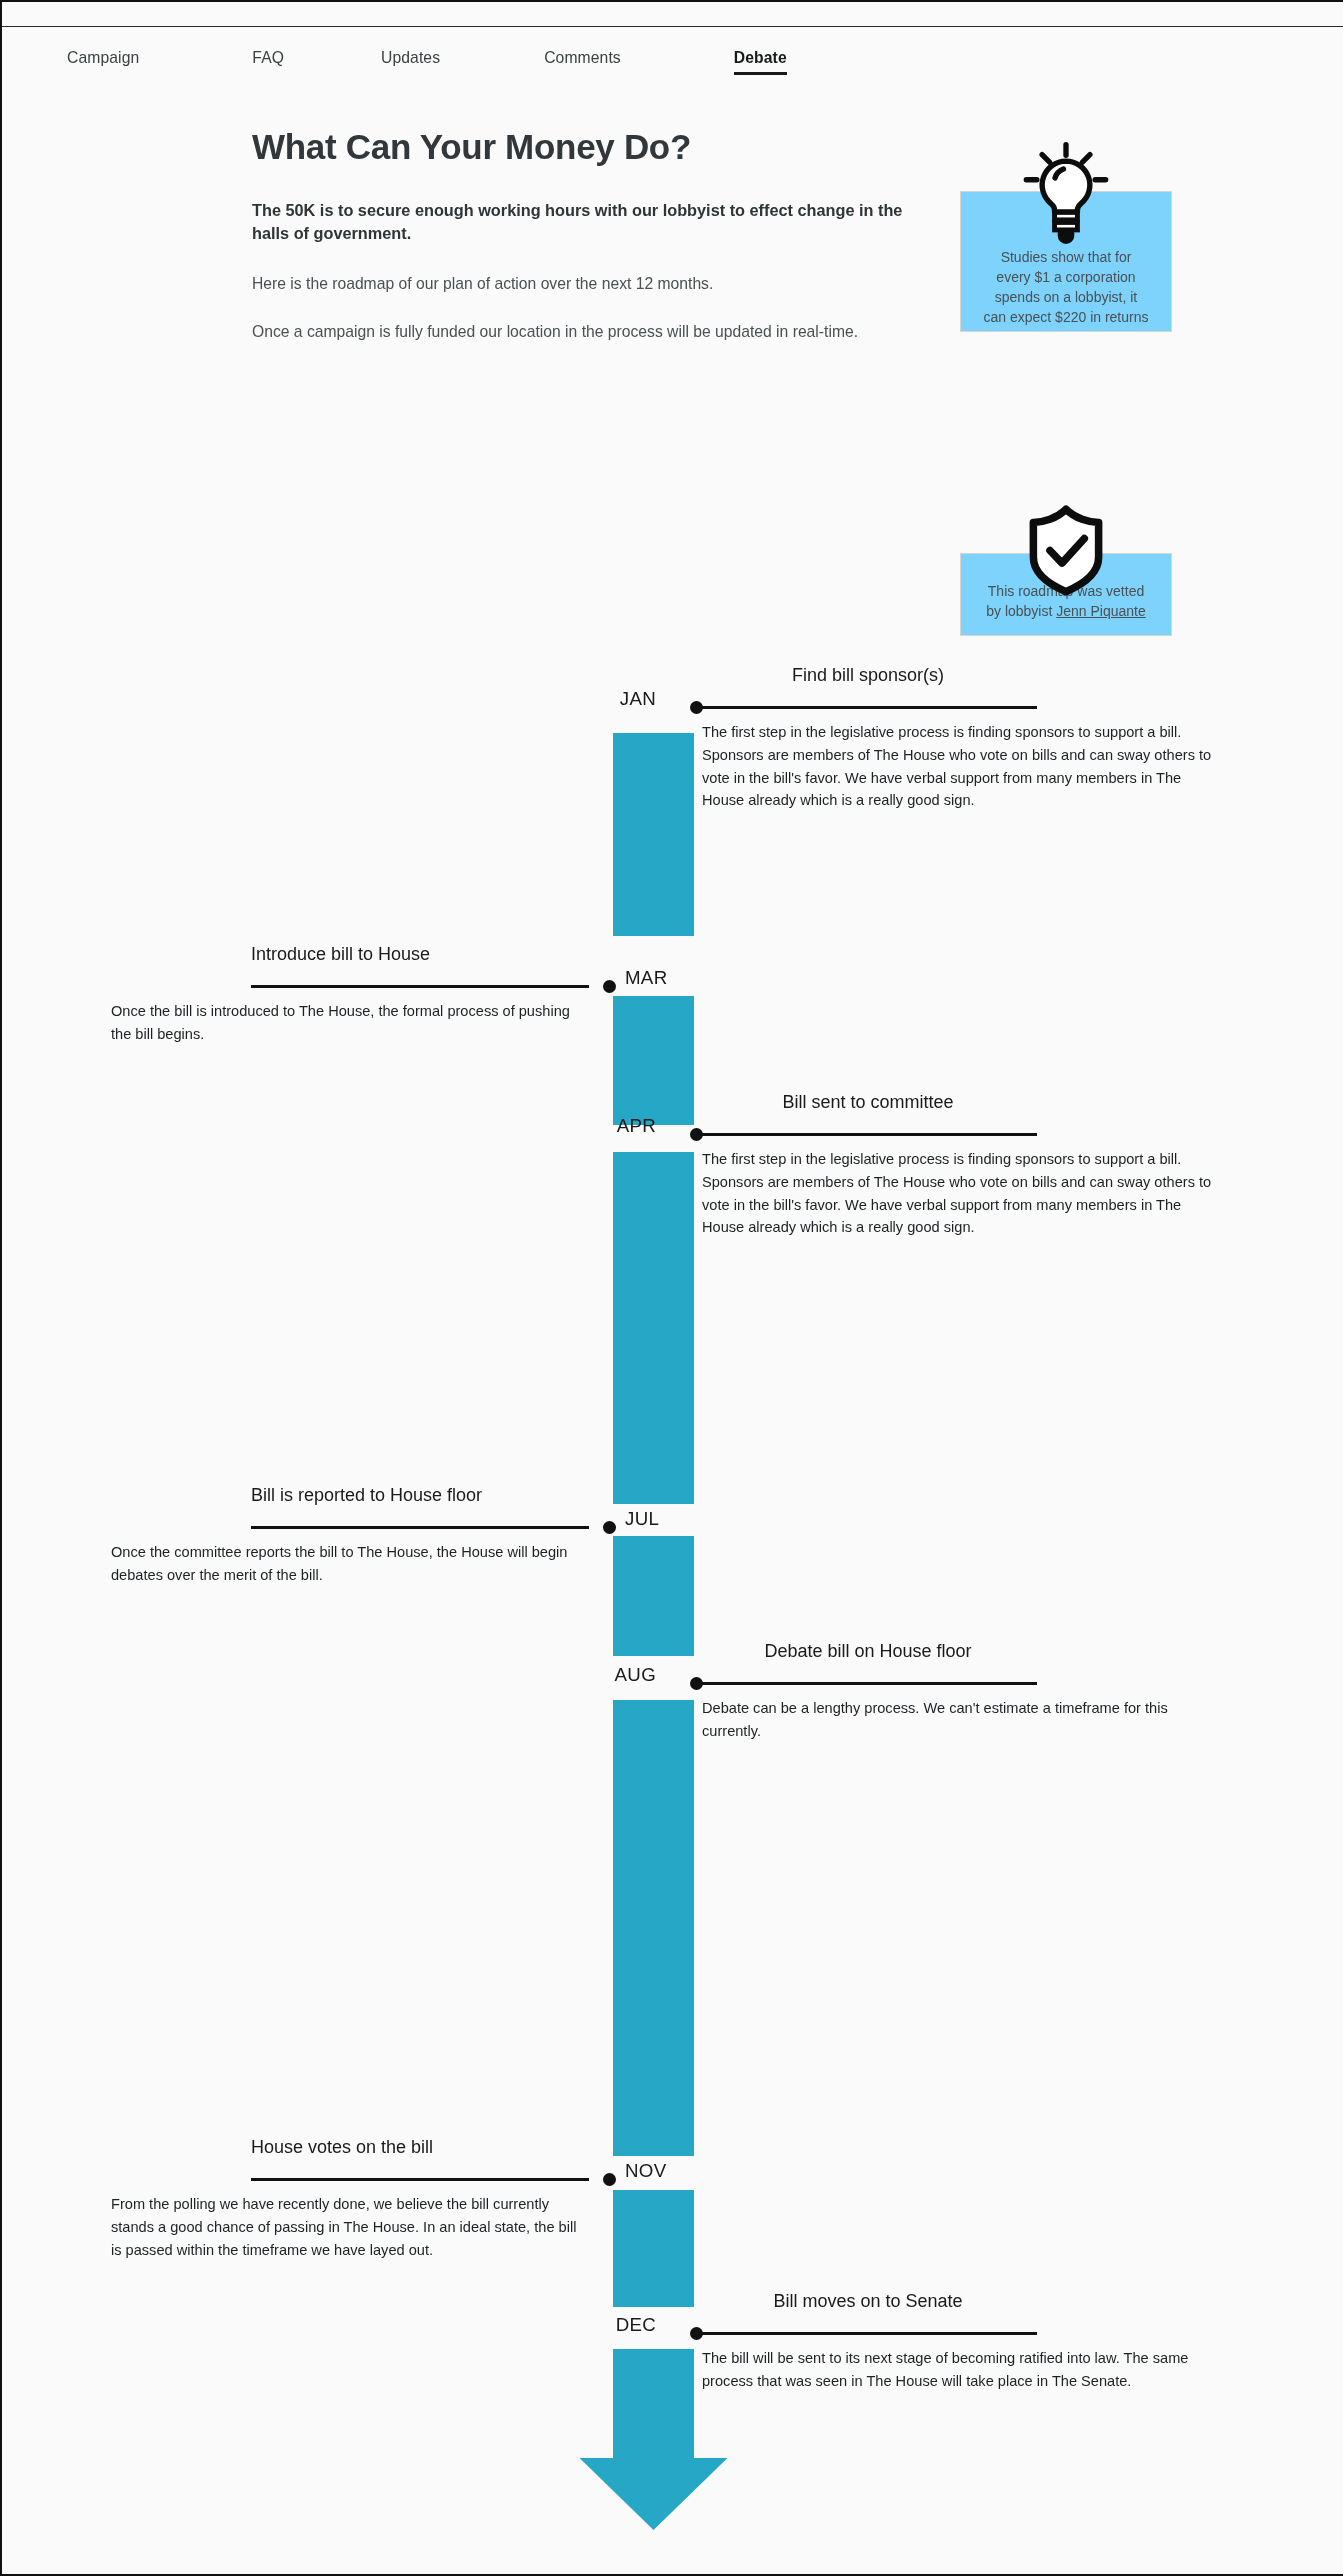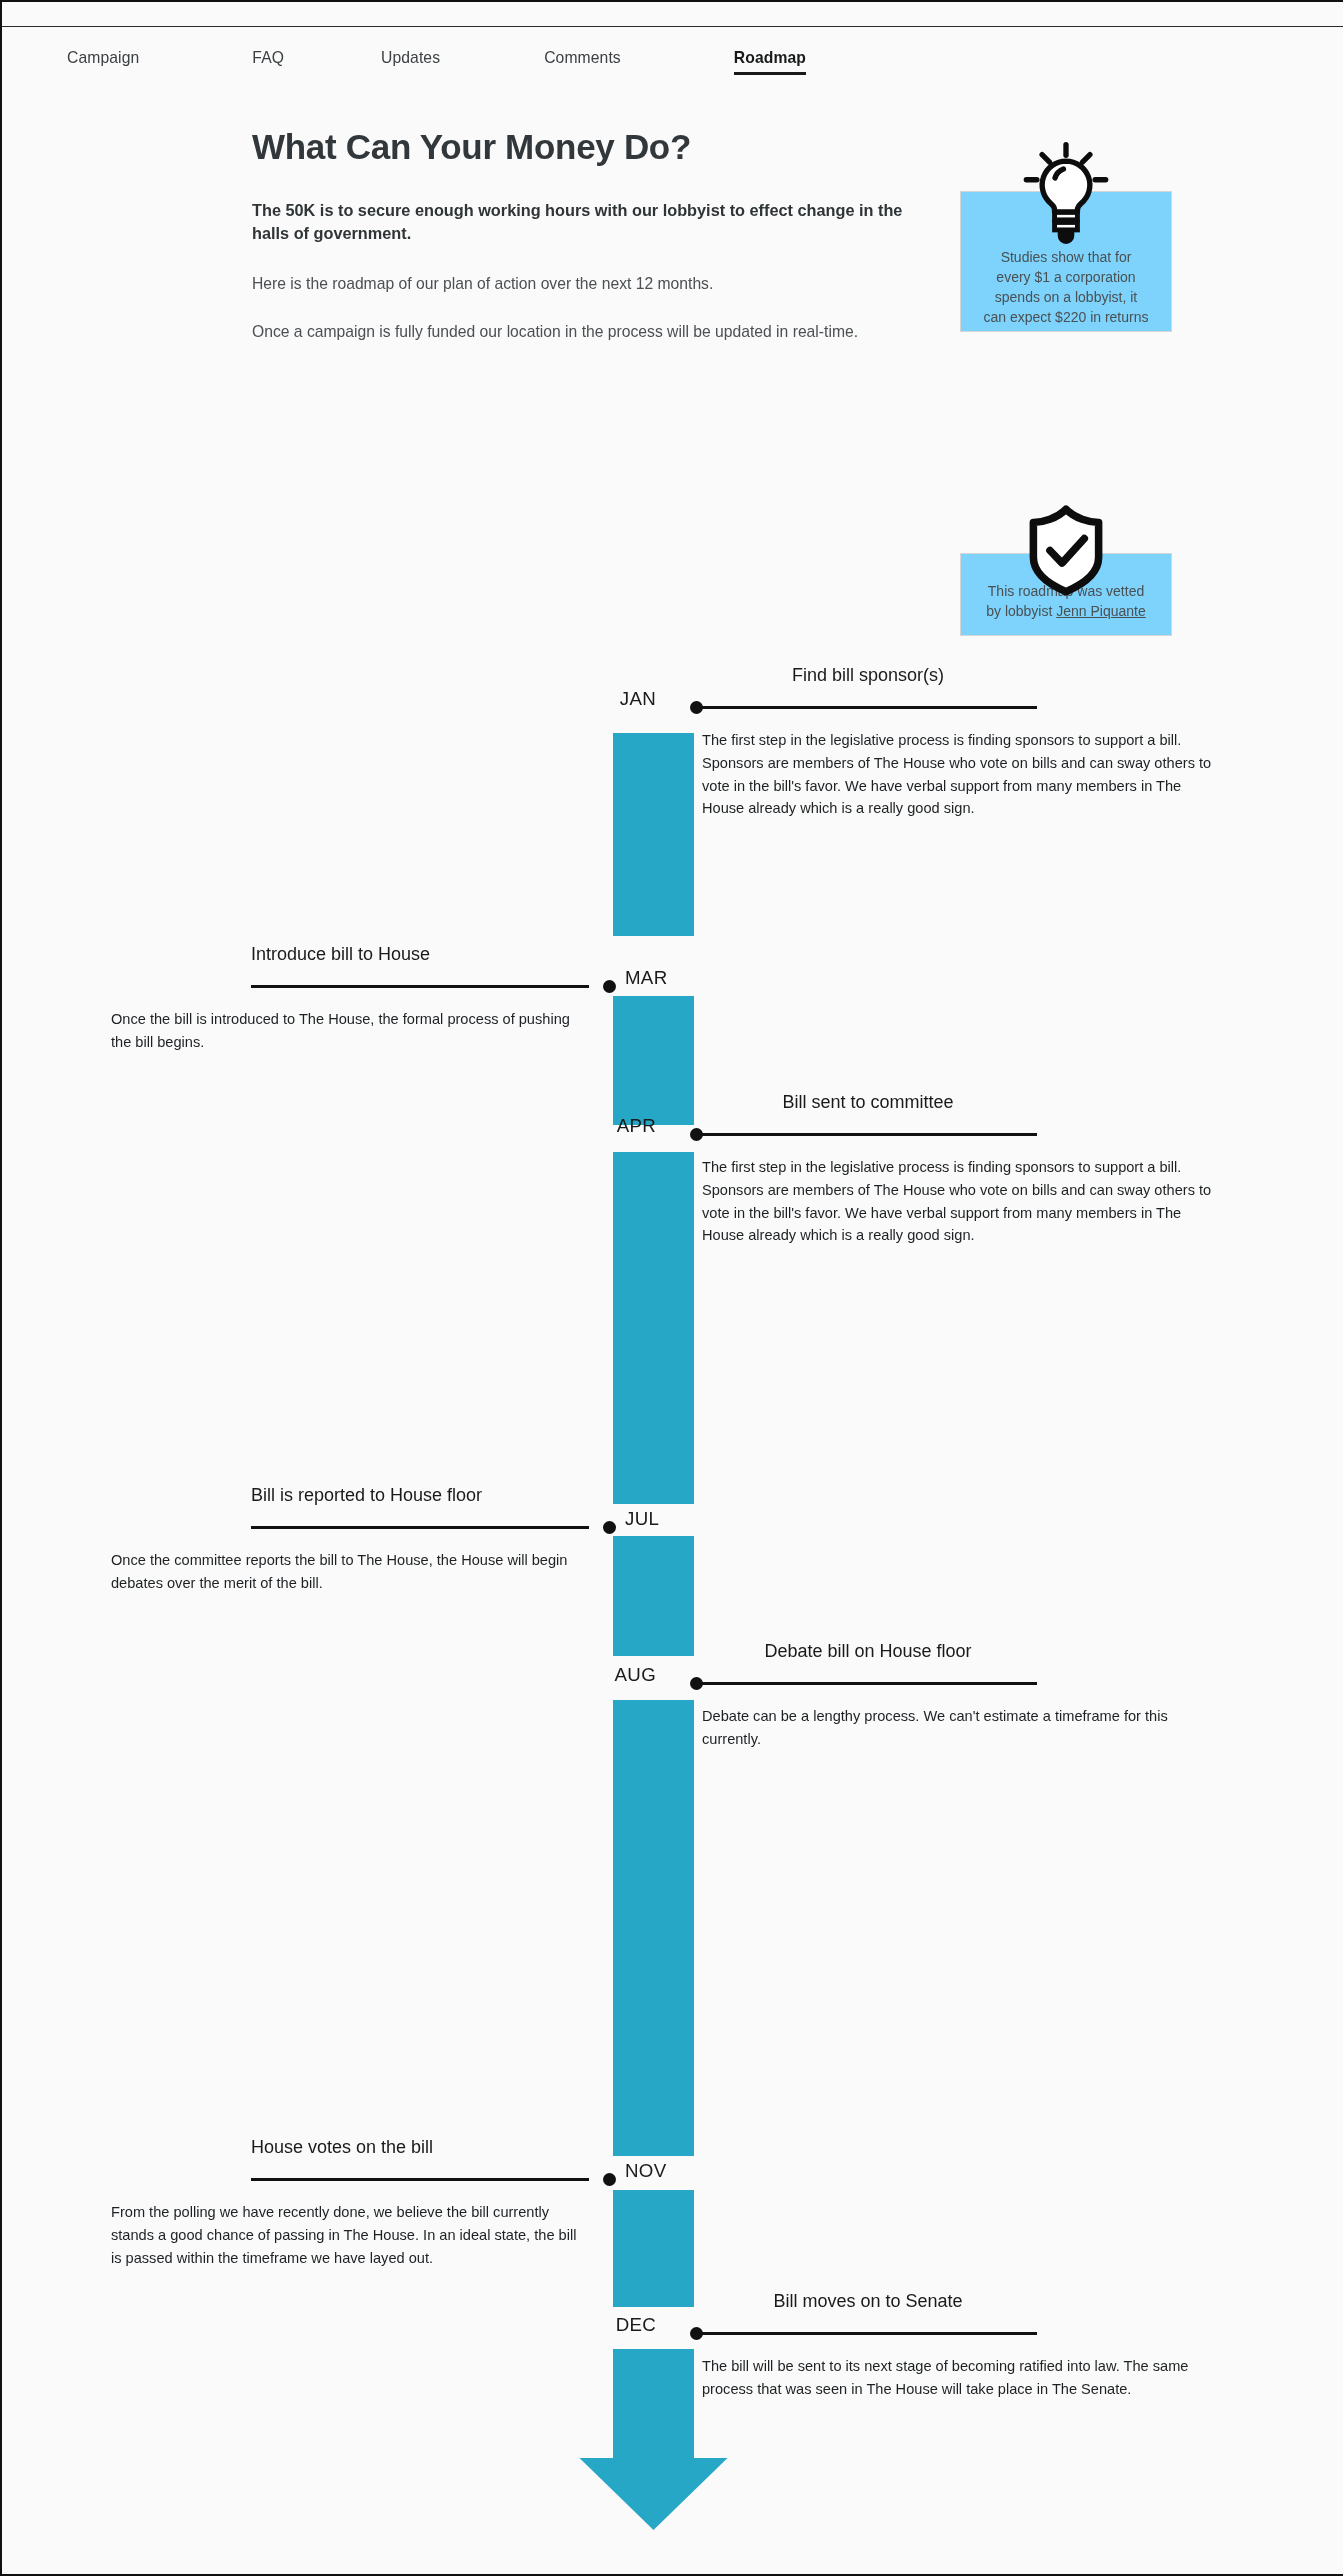--- a/index.html
+++ b/index.html
@@ -168,21 +168,21 @@
     font-size: 18px;
     color: #1a1a1a;
     bottom: 15px;
     white-space: nowrap;
   }
   .node .body {
     position: absolute;
     font-size: 14.6px;
     line-height: 1.56;
     color: #1d2123;
-    top: 28px;
+    top: 20px;
   }
 
   
   .node.right .dot   { left: 688px; }
   .node.right .line  { left: 697px; width: 338px; }
   .node.right .month { right: 689px; }
   .node.right .title { left: 697px; width: 338px; text-align: center; }
   .node.right .body  { left: 700px; width: 513px; text-align: left; }
 
   
@@ -197,21 +197,21 @@
 
 <div id="page">
 
   <div class="top-strip"></div>
 
   <nav class="nav">
     <div class="nav-item">Campaign</div>
     <div class="nav-item">FAQ</div>
     <div class="nav-item">Updates</div>
     <div class="nav-item">Comments</div>
-    <div class="nav-item is-active">Roadmap</div>
+    <div class="nav-item is-active">Debate</div>
   </nav>
 
   <section class="intro">
     <h1 class="intro-title">What Can Your Money Do?</h1>
     <p class="intro-lead">The 50K is to secure enough working hours with our lobbyist to effect change in the halls of government.</p>
     <p class="intro-p">Here is the roadmap of our plan of action over the next 12 months.</p>
     <p class="intro-p">Once a campaign is fully funded our location in the process will be updated in real-time.</p>
   </section>
 
   <aside class="card" id="card-bulb">

